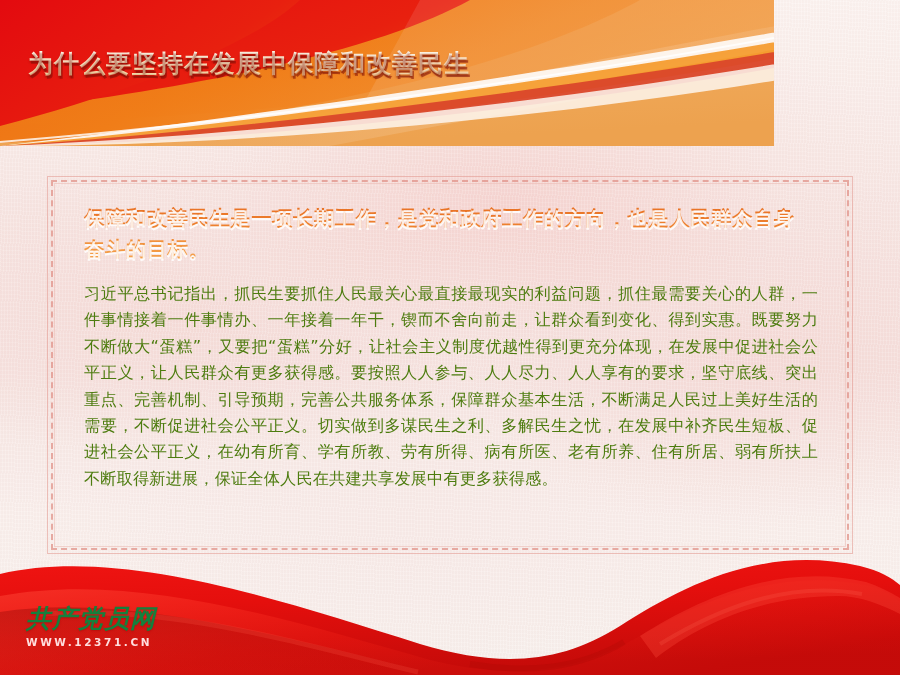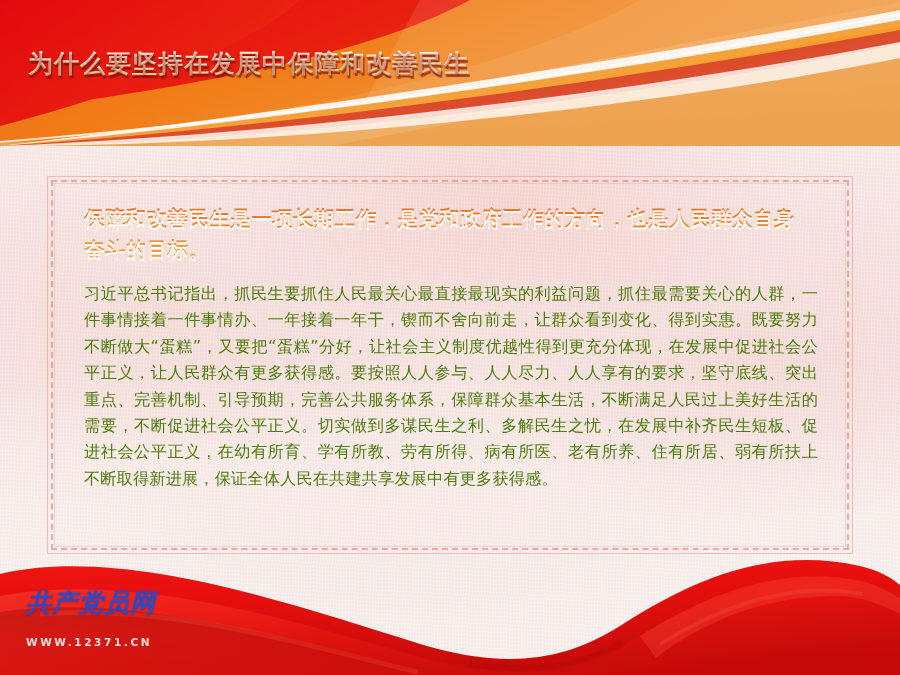--- a/index.html
+++ b/index.html
@@ -36,21 +36,21 @@
     opacity: 0.5;
     background-image:
       repeating-linear-gradient(92deg, rgba(255,255,255,0.30) 0px, rgba(255,255,255,0.30) 1px, rgba(232,206,202,0.10) 1px, rgba(232,206,202,0.10) 3px),
       repeating-linear-gradient(3deg, rgba(255,255,255,0.22) 0px, rgba(255,255,255,0.22) 1px, rgba(228,200,196,0.08) 1px, rgba(228,200,196,0.08) 4px);
   }
 
   
   .header {
     position: absolute;
     top: 0; left: 0;
-    width: 900px;
+    width: 774px;
     height: 146px;
     overflow: hidden;
   }
   .header svg { display: block; }
 
   .title-wrap {
     position: absolute;
     left: 28px;
     top: 47px;
     z-index: 5;
@@ -149,31 +149,31 @@
   .footer svg { display: block; }
 
   .logo {
     position: absolute;
     left: 26px;
     bottom: 28px;
     z-index: 6;
     line-height: 1;
   }
   .logo-cn {
-    font-family: Liberation Mono, monospace;
+    font-family: Liberation Serif, serif;
     font-size: 25px;
     font-weight: bold;
     font-style: italic;
-    color: #1d4ed8;
+    color: #15803d;
     letter-spacing: 1px;
     text-shadow: 0 1px 2px rgba(140,0,0,0.35);
     white-space: nowrap;
   }
   .logo-url {
-    margin-top: 20px;
+    margin-top: 6px;
     font-family: "DejaVu Sans", "Liberation Sans", sans-serif;
     font-size: 10.5px;
     font-weight: bold;
     letter-spacing: 2.6px;
     color: #ffdede;
     white-space: nowrap;
   }
 </style>
 </head>
 <body>

